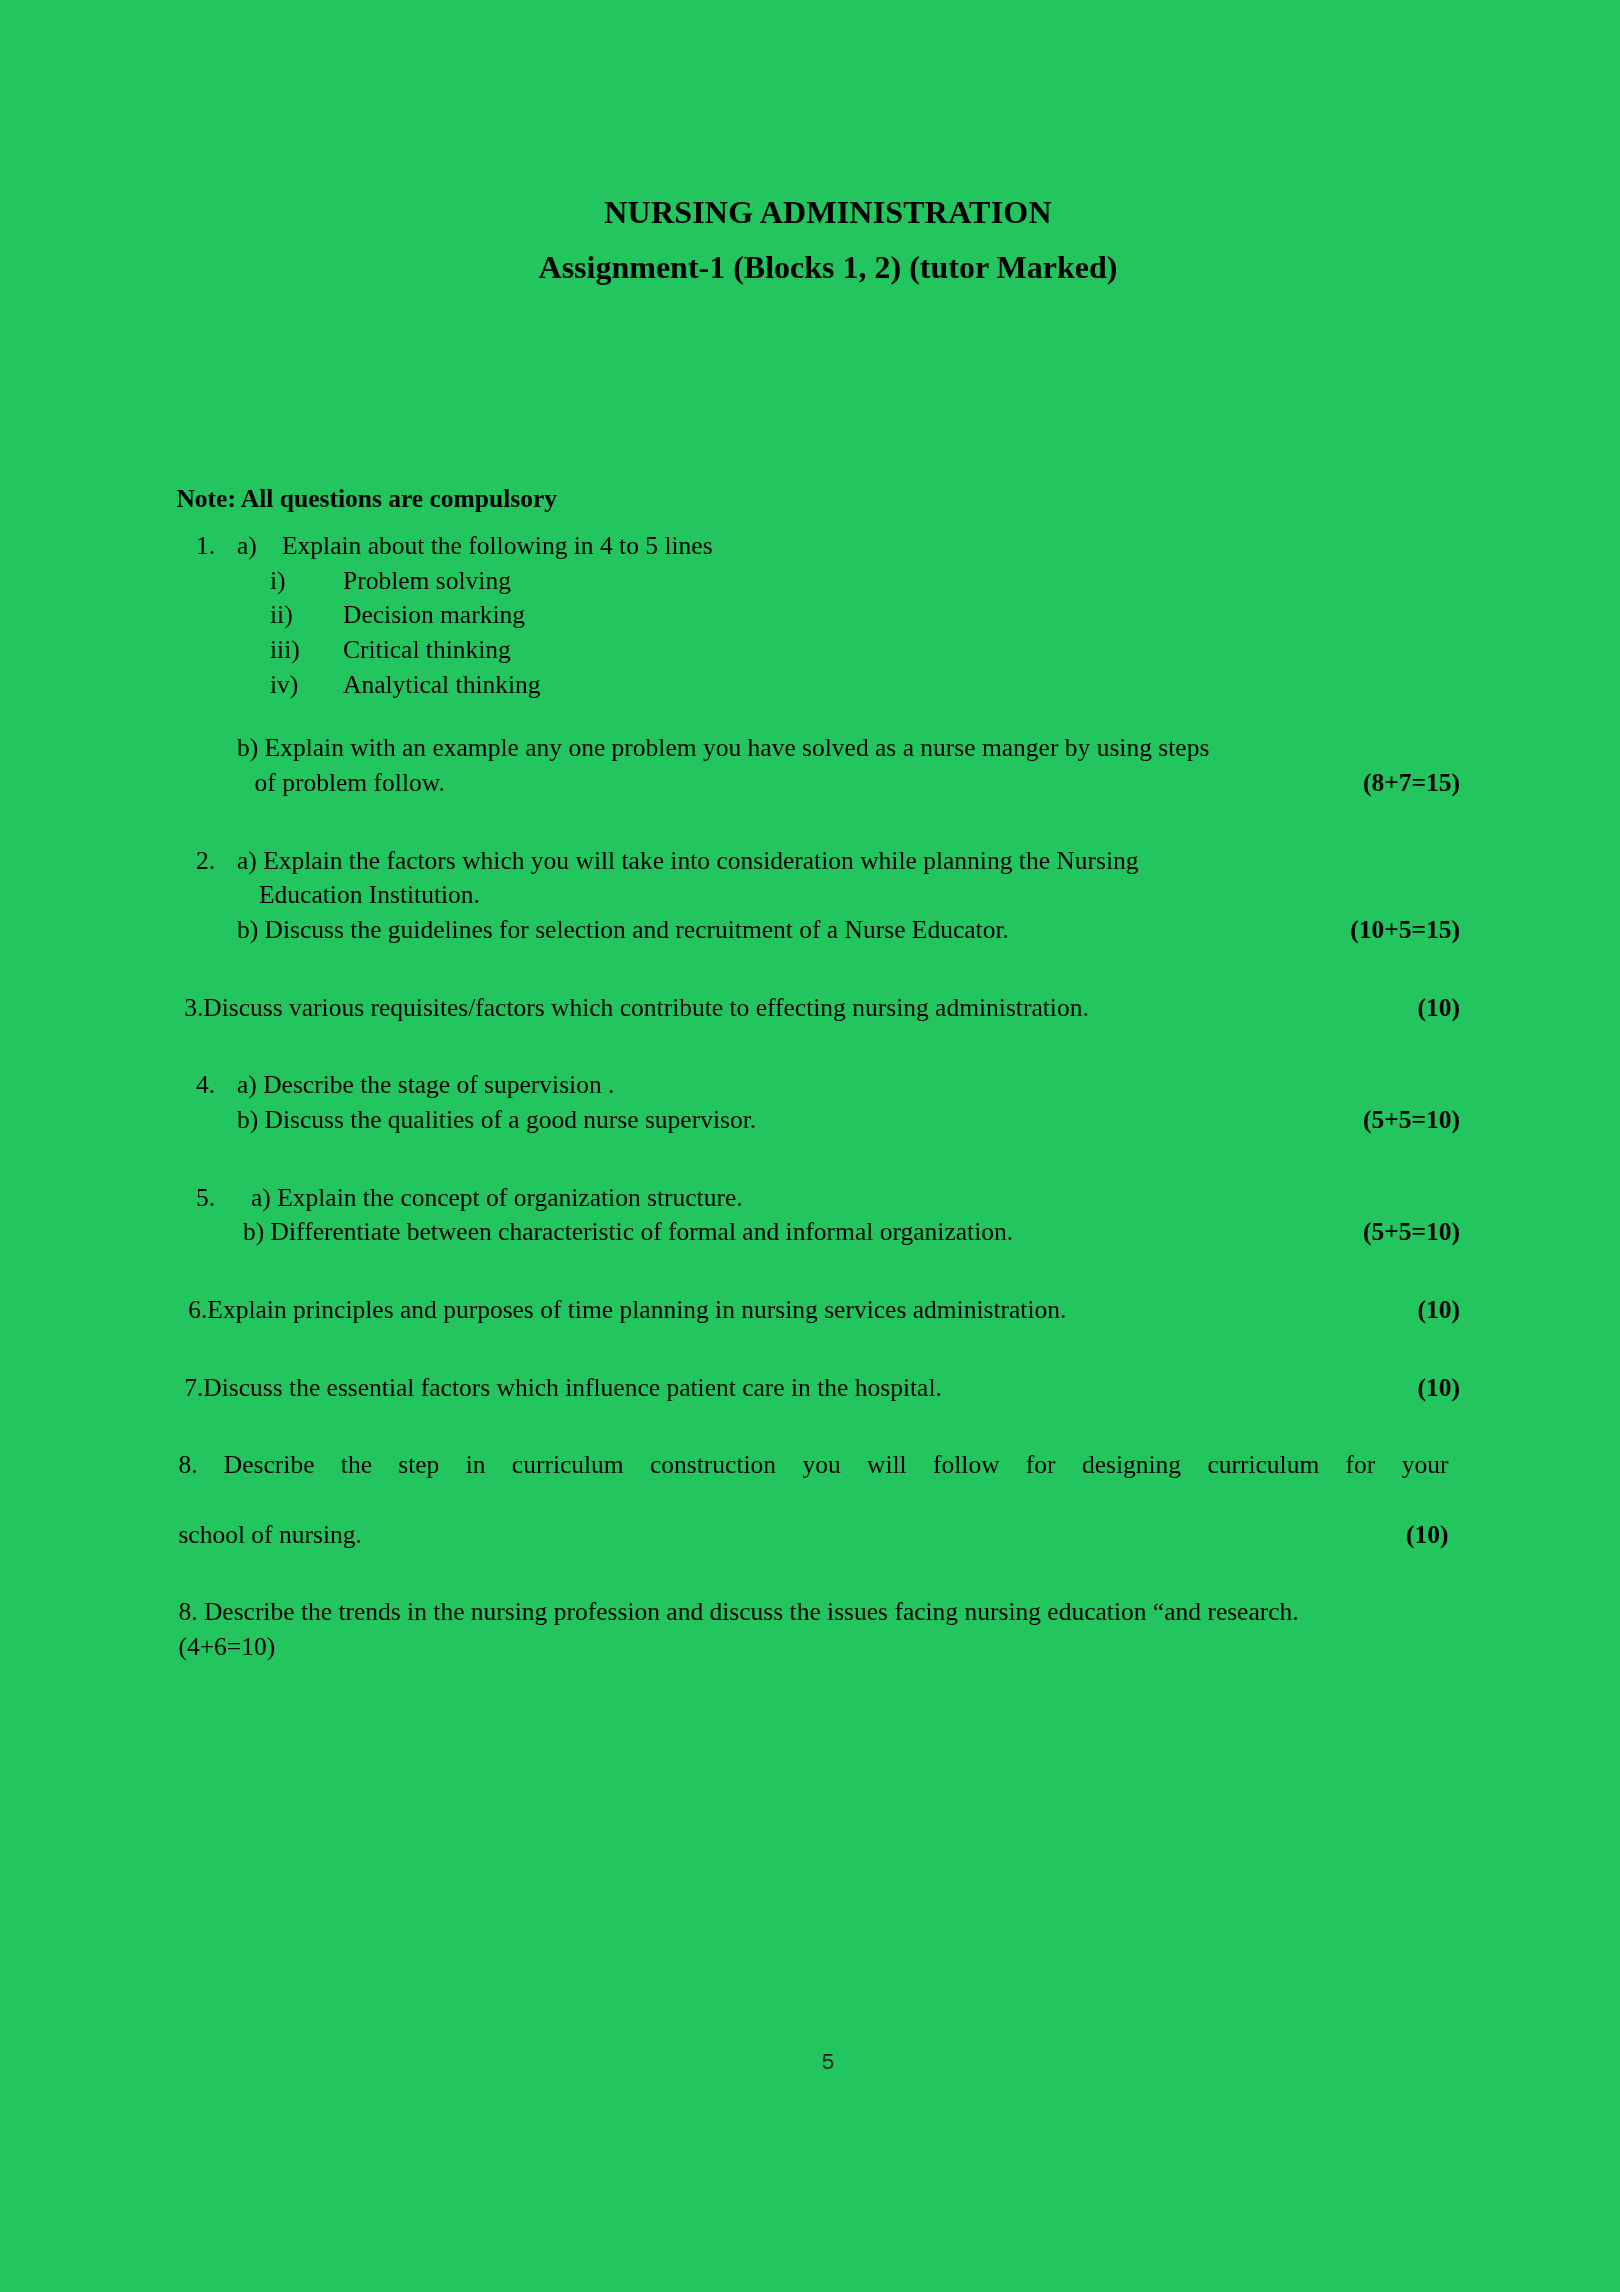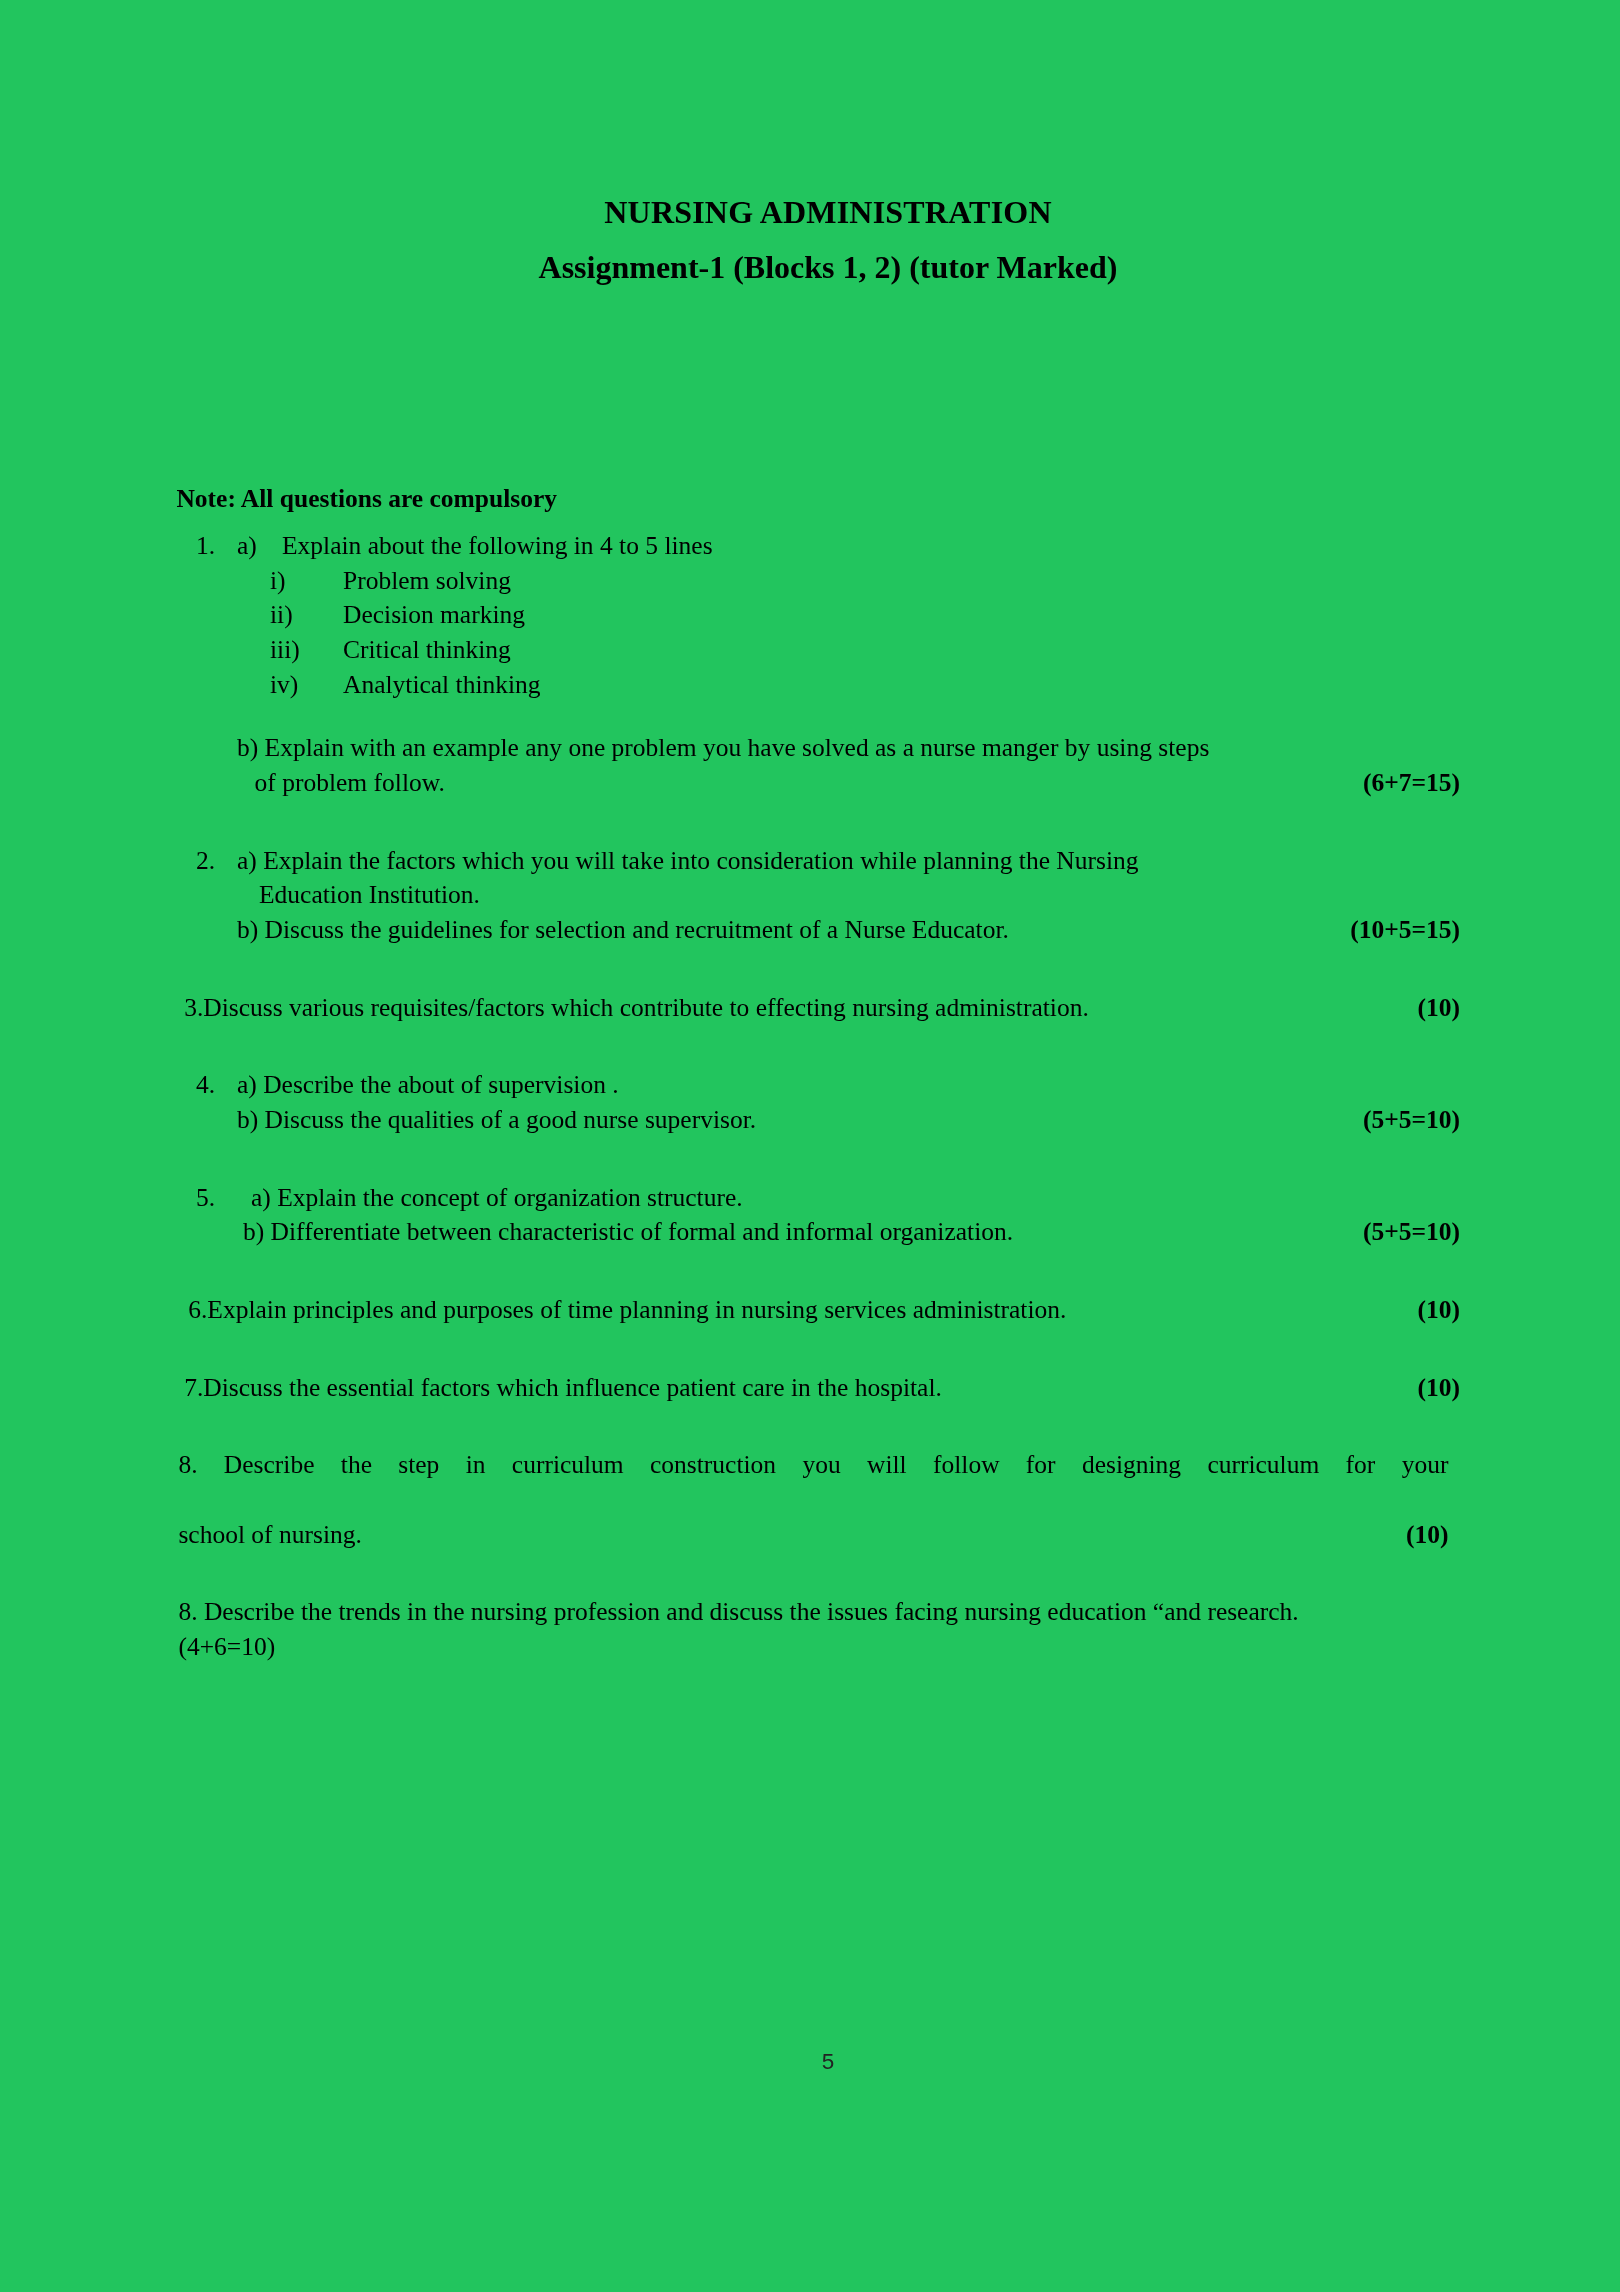--- a/index.html
+++ b/index.html
@@ -181,21 +181,21 @@
           <div class="roman-row">
             <span class="roman-num">iv)</span>
             <span>Analytical thinking</span>
           </div>
         </div>
         <div class="gap-md"></div>
         <div class="indent-b">
           <div>b) Explain with an example any one problem you have solved as a nurse manger by using steps</div>
           <div class="row-between">
             <span style="margin-left:17.6px;">of problem follow.</span>
-            <span class="marks">(6+7=15)</span>
+            <span class="marks">(8+7=15)</span>
           </div>
         </div>
       </div>
 
       <div class="gap-lg"></div>
 
       <div class="q">
         <div class="q-row">
           <span class="q-num" style="margin-left:-31px;padding-left:31px;">2.</span>
           <span class="q-text">a) Explain the factors which you will take into consideration while planning the Nursing</span>
@@ -216,21 +216,21 @@
           </span>
           <span class="marks">(10)</span>
         </div>
       </div>
 
       <div class="gap-lg"></div>
 
       <div class="q">
         <div class="q-row">
           <span class="q-num" style="margin-left:-21.6px;padding-left:21.6px;">4.</span>
-          <span class="q-text">a) Describe the about of supervision .</span>
+          <span class="q-text">a) Describe the stage of supervision .</span>
         </div>
         <div class="row-between" style="margin-left:41px;">
           <span>b) Discuss the qualities of a good nurse supervisor.</span>
           <span class="marks">(5+5=10)</span>
         </div>
       </div>
 
       <div class="gap-lg"></div>
 
       <div class="q">

